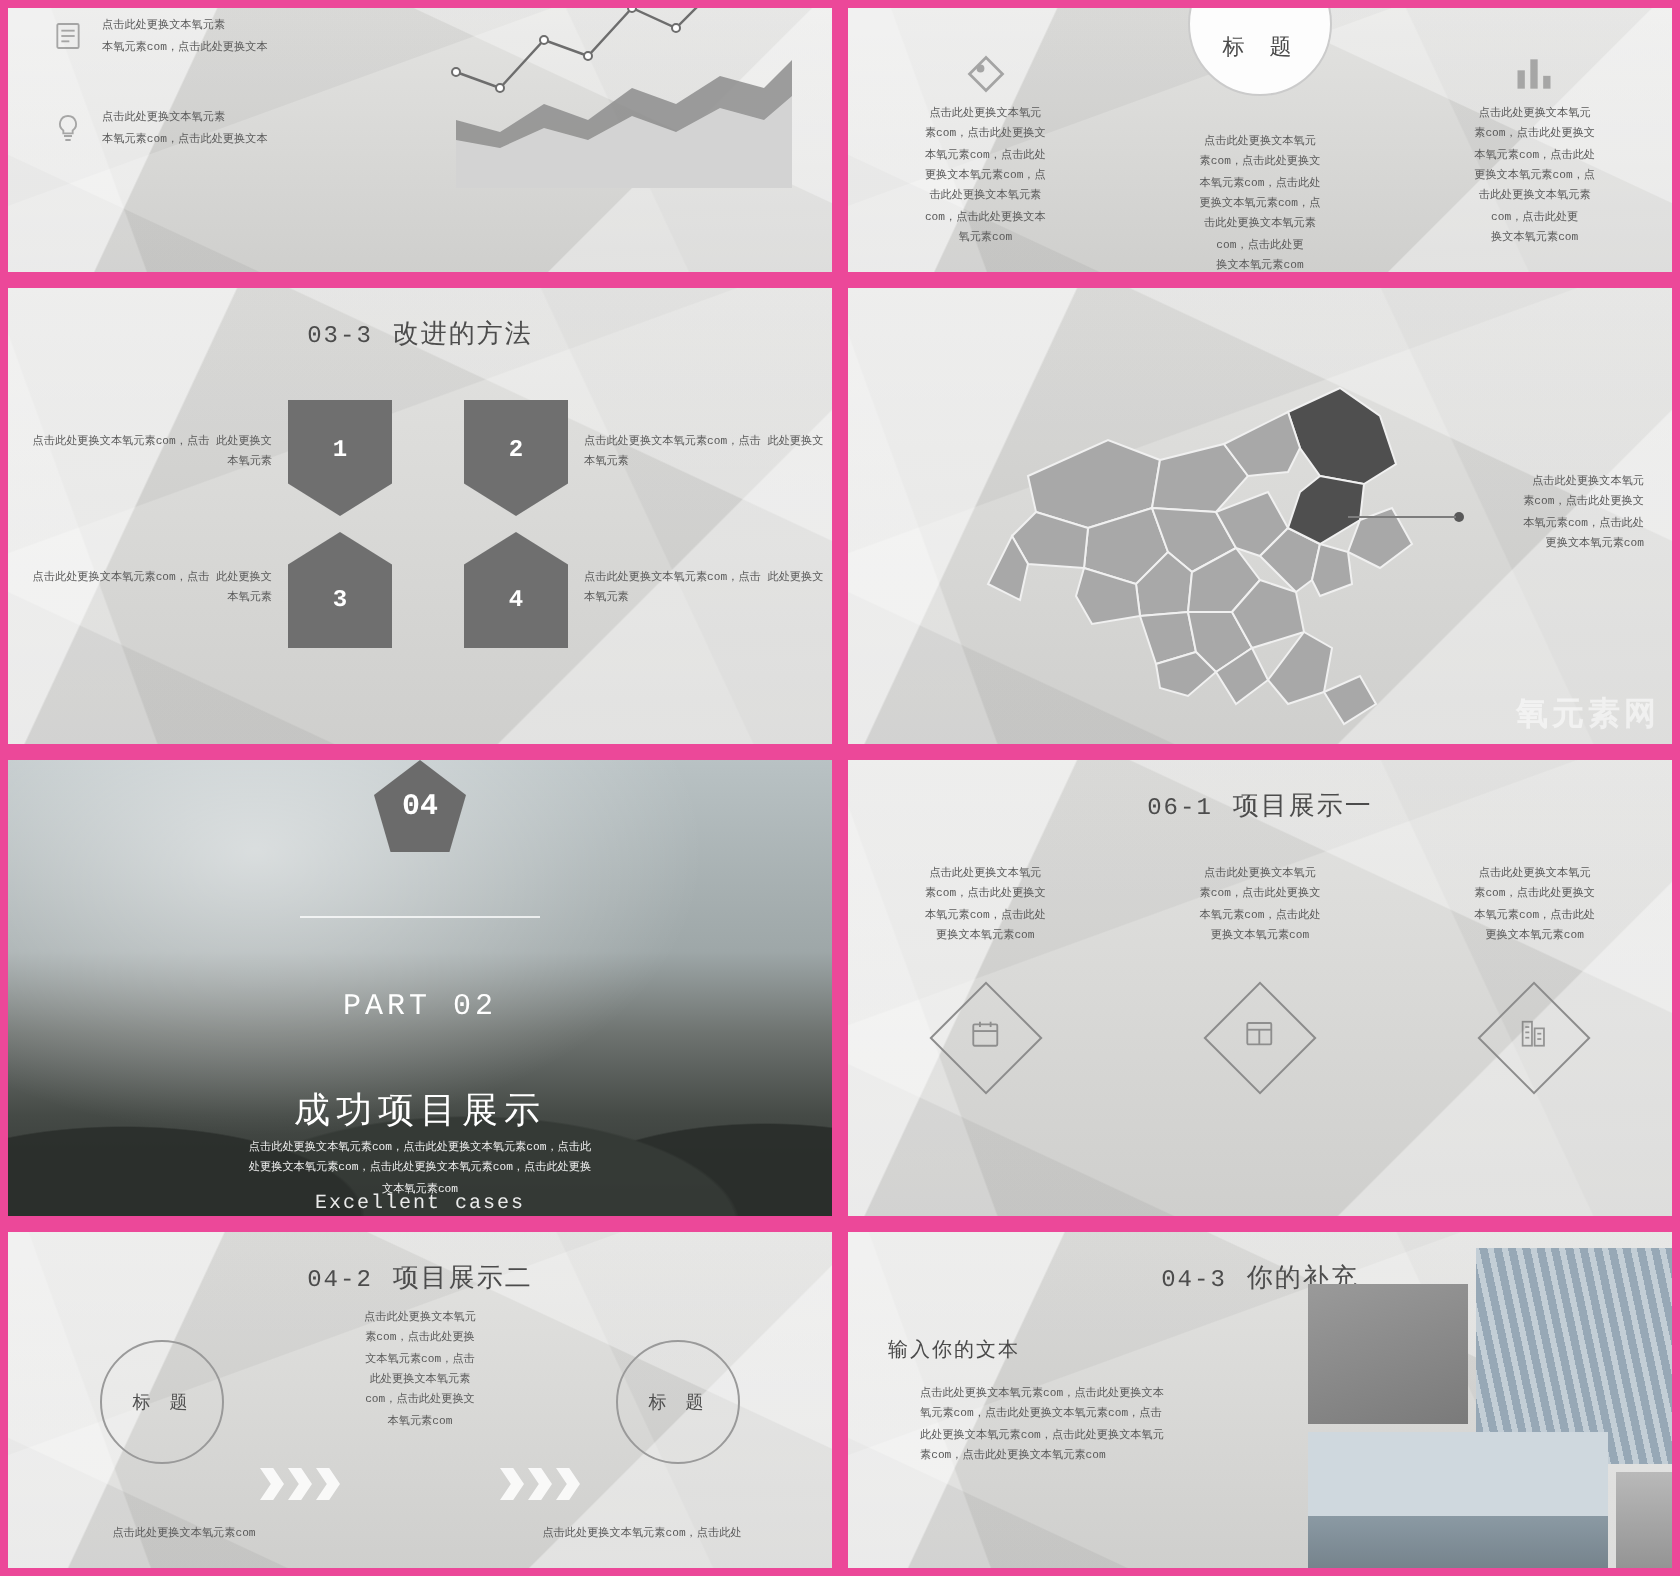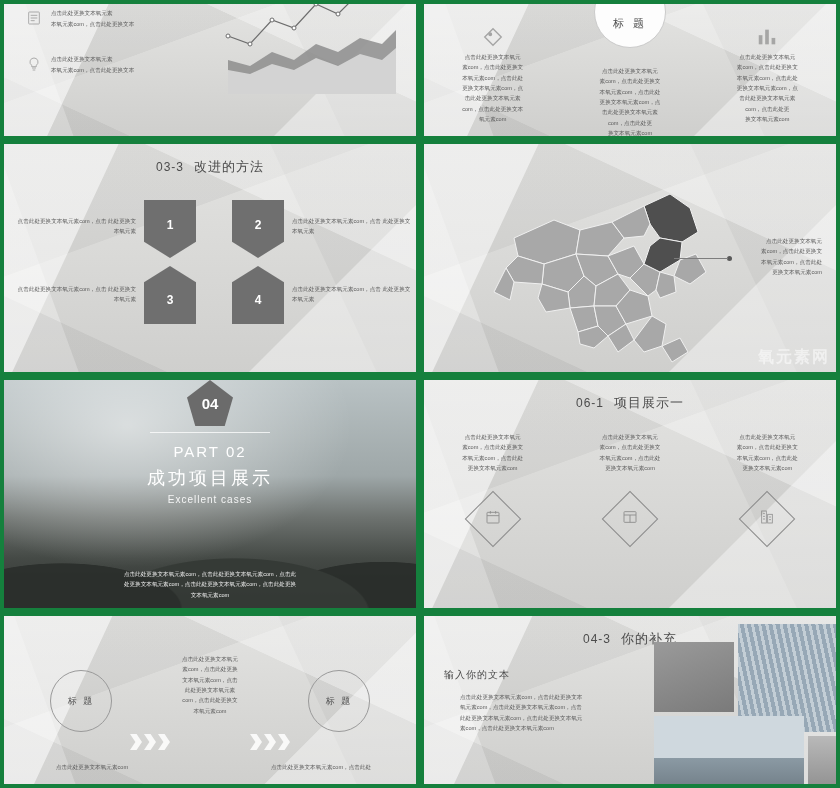--- a/index.html
+++ b/index.html
@@ -15,21 +15,22 @@
     width: 840px;
     height: 788px;
     display: grid;
     grid-template-columns: 420px 420px;
     grid-template-rows: 140px 236px 236px 176px;
   }
   .slide {
     position: relative;
     overflow: hidden;
     background: #d8d8d6;
-    border: 4px solid #15803d;
+    border: 4px solid #ec4899;
+    font-family: Liberation Mono, monospace;
   }
   
   .poly {
     position: absolute; inset: 0;
     background:
       linear-gradient(115deg, rgba(255,255,255,.55) 0 22%, rgba(0,0,0,0) 22.2% 40%),
       linear-gradient(205deg, rgba(255,255,255,.35) 0 30%, rgba(0,0,0,0) 30.2% 55%),
       linear-gradient(25deg, rgba(0,0,0,.05) 0 18%, rgba(0,0,0,0) 18.2% 46%),
       linear-gradient(315deg, rgba(255,255,255,.4) 0 26%, rgba(0,0,0,0) 26.2% 60%),
       linear-gradient(160deg, rgba(0,0,0,.045) 0 35%, rgba(0,0,0,0) 35.2% 70%),
@@ -110,21 +111,21 @@
   }
   .photo::after {
     content: "";
     position: absolute; left: -10%; right: -10%; bottom: 0; height: 54%;
     background:
       radial-gradient(ellipse 40% 60% at 20% 100%, #2b2f2c 0 60%, rgba(0,0,0,0) 61%),
       radial-gradient(ellipse 45% 75% at 55% 105%, #353a36 0 60%, rgba(0,0,0,0) 61%),
       radial-gradient(ellipse 38% 62% at 85% 100%, #2a2e2b 0 60%, rgba(0,0,0,0) 61%);
     opacity: .95;
   }
-  .cover-center { position: absolute; inset: 0; display: flex; flex-direction: column; align-items: center; justify-content: flex-start; color: #fff; z-index: 3;}
+  .cover-center { position: absolute; inset: 0; display: flex; flex-direction: column; align-items: center; justify-content: space-between; color: #fff; z-index: 3;}
   .penta {
     width: 46px; height: 46px; background: #6b6b6b;
     clip-path: polygon(50% 0, 100% 38%, 82% 100%, 18% 100%, 0 38%);
     display: flex; align-items: center; justify-content: center;
     font-size: 15px; font-weight: bold; color: #fff; margin-bottom: 6px;
   }
   .cover-line { width: 120px; height: 1px; background: rgba(255,255,255,.75); margin-bottom: 10px; }
   .cover-en { font-size: 15px; letter-spacing: 2px; margin-bottom: 6px; }
   .cover-cn { font-size: 18px; letter-spacing: 3px; margin-bottom: 4px; }
   .cover-sub { font-size: 10px; letter-spacing: 1px; opacity: .9; }
@@ -414,20 +415,23 @@
             </svg></span>
           </div>
         </div>
       </div>
     </div>
   </div>
 
   <div class="slide">
     <div class="poly"></div>
     <div class="content">
+      <div class="slide-title">
+        <span class="num">04-2</span><span>项目展示二</span>
+      </div>
       <div class="circ" style="left:46px; top:54px;">标 题</div>
       <div class="circ" style="right:46px; top:54px;">标 题</div>
       <div class="body-text" style="position:absolute; left:140px; right:140px; top:38px; white-space:pre-line;">点击此处更换文本氧元
 素com，点击此处更换
 文本氧元素com，点击
 此处更换文本氧元素
 com，点击此处更换文
 本氧元素com</div>
       <div class="chev" style="left:126px; top:118px;">
           <i></i>

